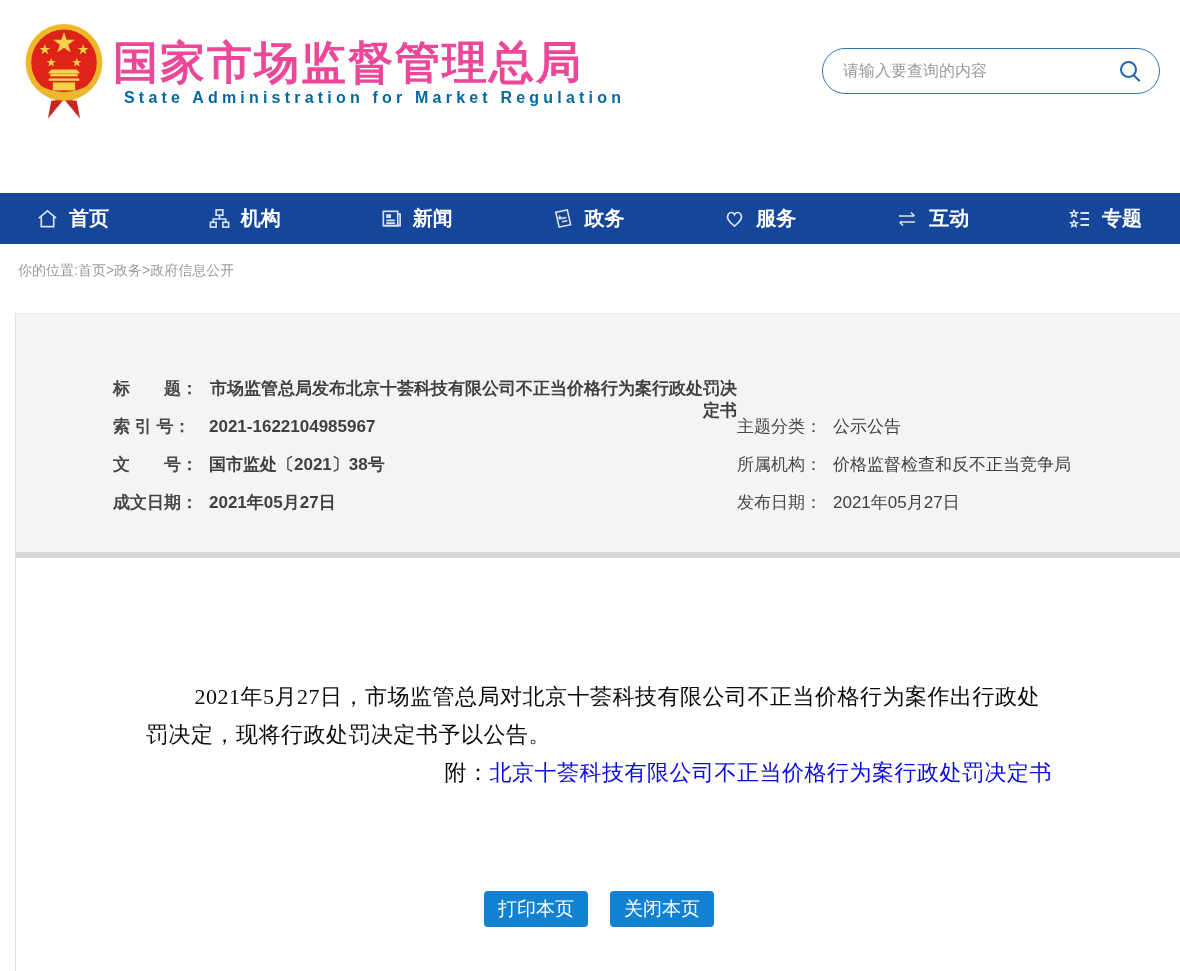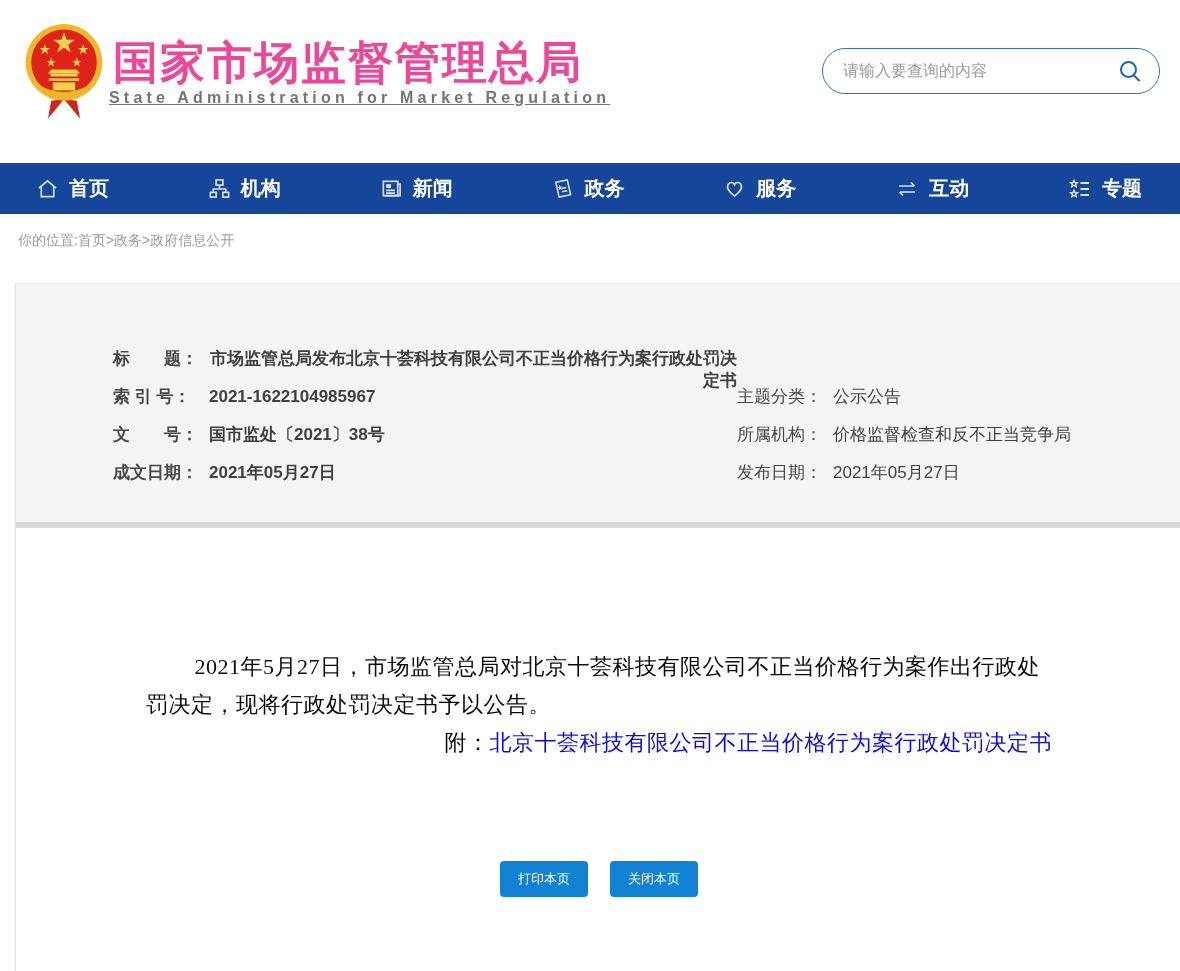--- a/index.html
+++ b/index.html
@@ -11,41 +11,40 @@
 
   
   .header { height:163px; position:relative; background:#fff; }
   .logo { position:absolute; left:24px; top:22px; width:80px; height:100px; }
   .site-title {
     position:absolute; left:113px; top:33px;
     font-size:45px; font-weight:bold; color:#ec4899; letter-spacing:2px;
     white-space:nowrap;
   }
   .site-subtitle {
-    position:absolute; left:109px; top:89px;
-    font-size:16px; font-weight:bold; color:#737373; letter-spacing:4.2px;
+    position:absolute; left:124px; top:89px;
+    font-size:16px; font-weight:bold; color:#0369a1; letter-spacing:4.2px;
     white-space:nowrap;
-    text-decoration:underline;
   }
   .search-box {
     position:absolute; right:20px; top:48px; width:338px; height:46px;
     border:1px solid #3173b4; border-radius:24px;
     display:flex; align-items:center; padding:0 14px 0 20px; background:#fff;
   }
   .search-box input {
     border:none; outline:none; flex:1; font-size:16px; color:#1d4ed8;
     font-family:"Liberation Sans","DejaVu Sans",sans-serif; background:transparent;
   }
   .search-box input::placeholder { color:#9a9a9a; }
   .search-btn { background:none; border:none; cursor:pointer; width:30px; height:30px; display:flex; align-items:center; justify-content:center; }
 
   
   .nav {
     height:51px; background:#16469a; display:flex; align-items:center;
-    justify-content:space-between; padding:0 38px 0 36px;
+    justify-content:space-between; padding:0 38px 0 36px;margin-top:30px;
   }
   .nav-item { display:flex; align-items:center; gap:10px; color:#fff; font-weight:bold; font-size:20px; cursor:pointer; white-space:nowrap; }
   .nav-item svg { display:block; opacity:.85; }
 
   
   .breadcrumb-bar { height:69px; background:#fff; padding:17px 0 0 18px; }
   .breadcrumb { font-size:14px; color:#9b9b9b; cursor:pointer; }
 
   
   .content { margin-left:15px; border-left:1px solid #dce2ec; height:688px; background:#fff; }
@@ -72,21 +71,21 @@
   .attachment-line { line-height:38px; text-indent:1.2em; letter-spacing:.5px;text-align:right; }
   .attachment-link {
     color:#0b0bdf; text-decoration:none; cursor:pointer;
     font-family:"Liberation Sans","DejaVu Sans",sans-serif; font-weight:500;
   }
 
   .actions { display:flex; justify-content:center; gap:22px; margin-top:99px; }
   .btn {
     min-width:88px; height:36px; padding:0 14px;
     background:#1181d3; color:#fff; border:none; border-radius:4px;
-    font-size:13px; cursor:pointer;
+    font-size:19px; cursor:pointer;
     font-family:Liberation Mono, monospace;
   }
 </style>
 </head>
 <body>
 
 <div class="header">
   <svg class="logo" viewBox="0 0 100 124" xmlns="http://www.w3.org/2000/svg">
     <path d="M50 96 L30 120 L34 98 Z" fill="#c9271c"></path>
     <path d="M50 96 L70 120 L66 98 Z" fill="#c9271c"></path>

